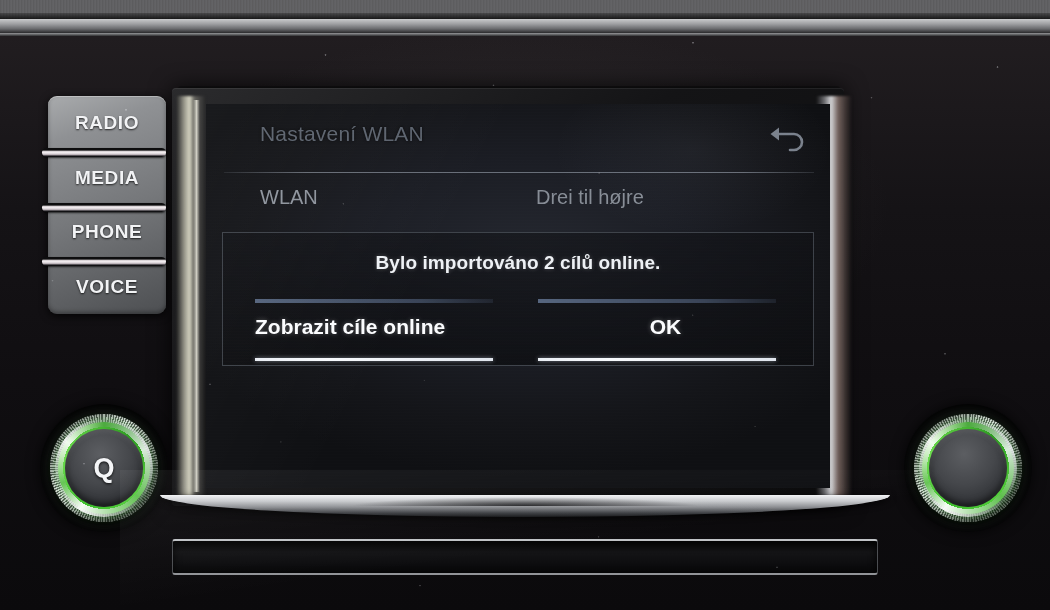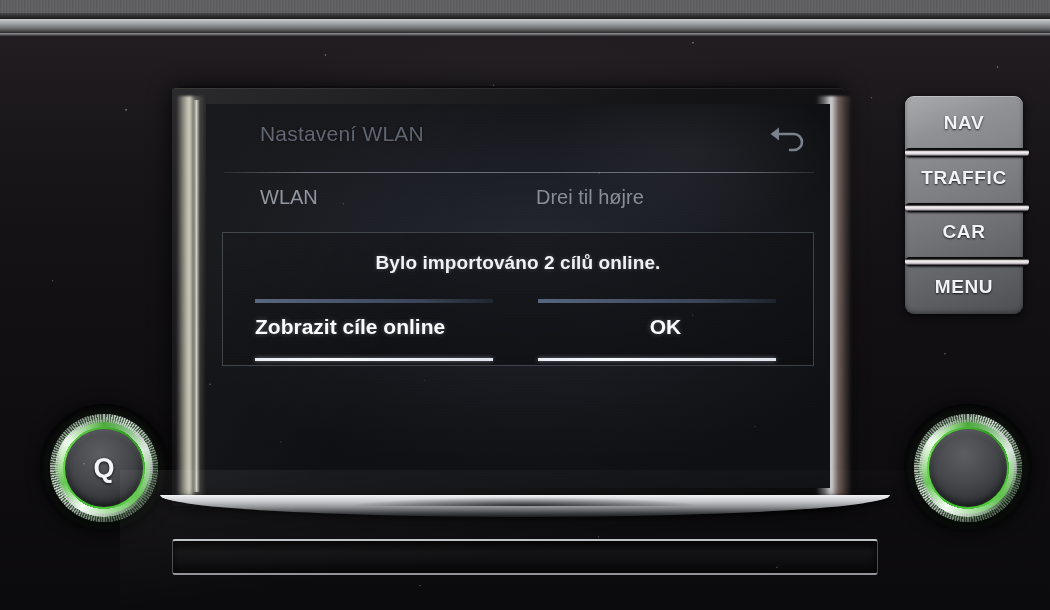--- a/index.html
+++ b/index.html
@@ -355,38 +355,38 @@
           <div class="bot-rule"></div>
         </div>
 
       </div>
     </div>
 
     <div class="screen-grain"></div>
     <div class="screen-sheen"></div>
   </div>
 
-
-  <div class="btn-panel right">
+  <div class="btn-panel left">
     <div class="pbtn">
-      <span>NAV</span>
+      <span>RADIO</span>
     </div>
     <div class="pbtn">
-      <span>TRAFFIC</span>
+      <span>MEDIA</span>
     </div>
     <div class="pbtn">
-      <span>CAR</span>
+      <span>PHONE</span>
     </div>
     <div class="pbtn">
-      <span>MENU</span>
+      <span>VOICE</span>
     </div>
     <div class="sep s1"></div>
     <div class="sep s2"></div>
     <div class="sep s3"></div>
   </div>
+
 
   <div class="knob-well left">
     <div class="knurl"></div>
     <div class="ring-green"></div>
     <div class="ring-chrome"></div>
     <div class="knob-cap">
       <span class="glyph">Q</span>
     </div>
   </div>
 

